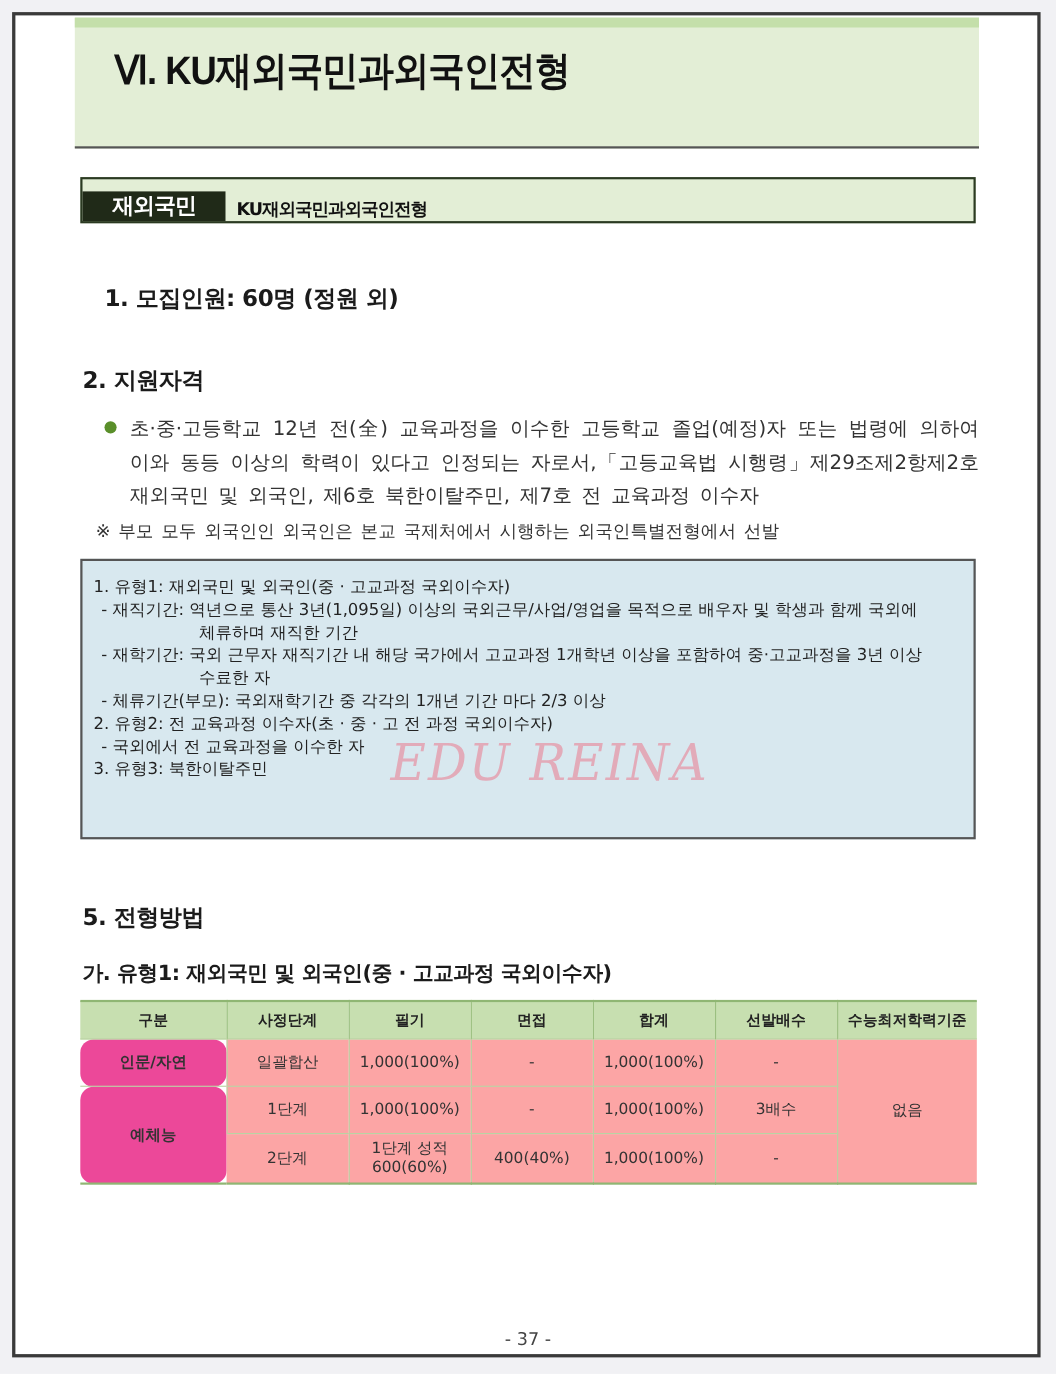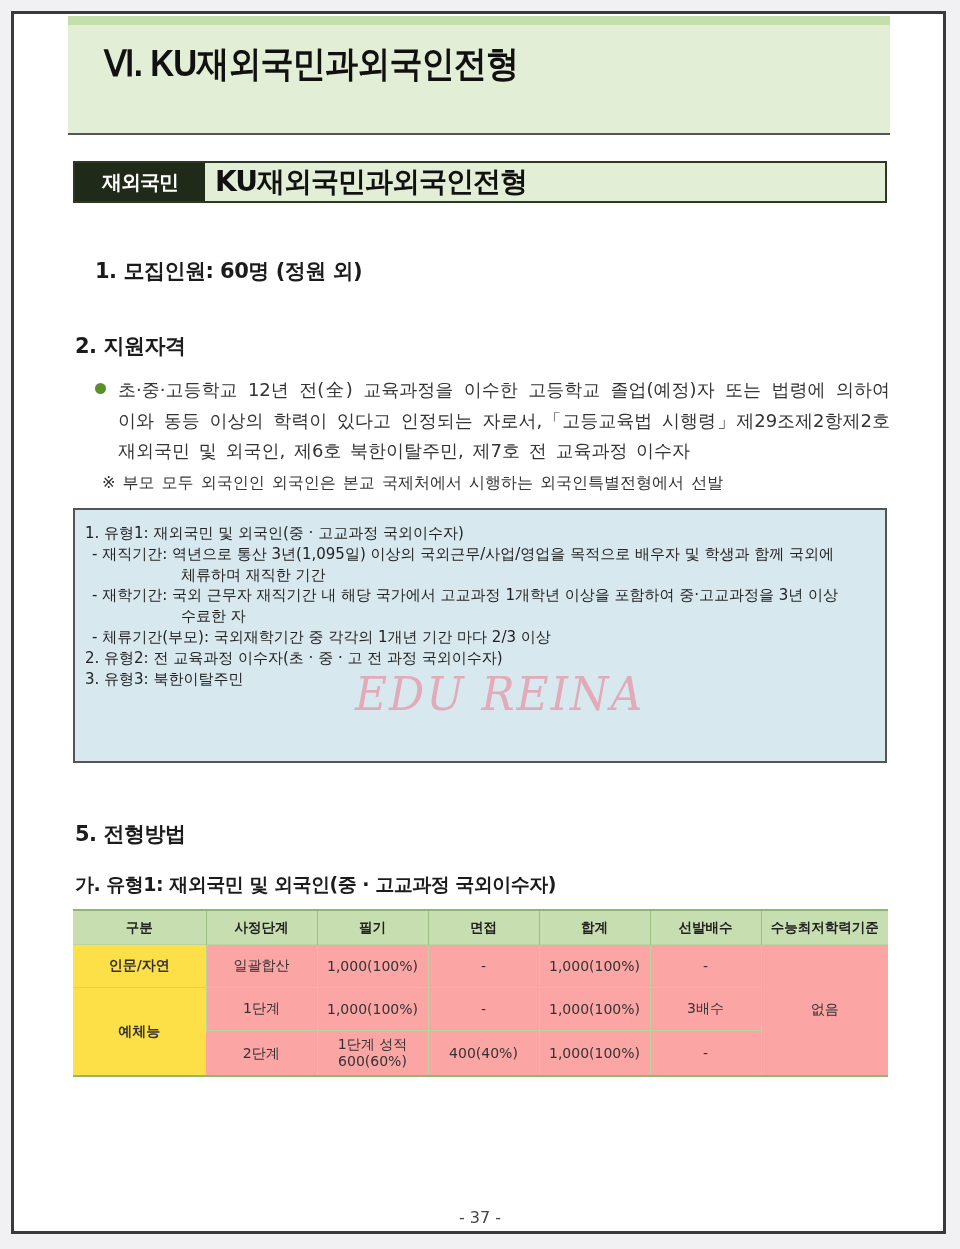--- a/index.html
+++ b/index.html
@@ -38,29 +38,30 @@
     color: #111;
     transform: scaleX(0.92); transform-origin: left center;
   }
   .label-box {
     position: absolute; left: 73px; top: 161px;
     width: 814px; height: 42px;
     border: 2px solid #2b3a22;
     box-sizing: border-box;
     display: flex;
     background: #e3eed6;
+    align-items: flex-end;
   }
   .label-box .tag {
     width: 130px; background: #202a18; color: #fff;
     font-weight: bold; font-size: 20px;
     display: flex; align-items: center; justify-content: center;
     letter-spacing: -1px;
   }
   .label-box .name {
-    padding-left: 10px; font-weight: bold; font-size: 28px;
+    padding-left: 10px; font-weight: bold; font-size: 16px;
     display: flex; align-items: center; letter-spacing: -1px;
     color: #111;
   }
   .h2 {
     position: absolute; left: 75px;
     font-weight: bold; font-size: 21px; color: #1b1b1b;
     letter-spacing: -0.5px;
   }
   .bullet {
     position: absolute; left: 95px; top: 375px; width: 795px;
@@ -69,21 +70,21 @@
   .bullet .dot {
     position: absolute; left: 0; top: 8px;
     width: 11px; height: 11px; border-radius: 50%;
     background: #5a8f2a;
   }
   .bullet .text {
     margin-left: 23px; text-align: justify; text-align-last: left;
     word-spacing: 3px;
   }
   .note {
-    position: absolute; left: 102px; top: 473px;
+    position: absolute; left: 87px; top: 473px;
     font-size: 16px; color: #333; word-spacing: 2px;
   }
   .infobox {
     position: absolute; left: 73px; top: 508px;
     width: 814px; height: 255px;
     background: #d8e8ef;
     border: 2px solid #555;
     box-sizing: border-box;
     padding: 13px 10px 0 10px;
     font-size: 15px; line-height: 20.8px; color: #222;
@@ -114,21 +115,21 @@
   table.sel th {
     background: #c7dfb0; font-weight: bold; font-size: 13.5px;
     height: 31px; color: #222;
     border-left: 1px solid #9bbf80;
   }
   table.sel td {
     text-align: center; border-left: 1px solid #b9d3a2;
     border-top: 1px solid #b9d3a2; background: #fca5a5;
   }
   table.sel th:first-child, table.sel td:first-child { border-left: none; }
-  table.sel td.rowhead { background: #fde047; font-weight: bold; }
+  table.sel td.rowhead { background: #ec4899; font-weight: bold; border-radius: 12px; }
   table.sel tr.r1 td { height: 40px; }
   table.sel tr.r2 td { height: 40px; }
   table.sel tr.r3 td { height: 42px; line-height: 17px; }
   .pagenum {
     position: absolute; left: 0; width: 960px; top: 1208px;
     text-align: center; font-size: 16px; color: #444;
   }
 </style>
 </head>
 <body>
@@ -157,20 +158,21 @@
 <div class="note">※ 부모 모두 외국인인 외국인은 본교 국제처에서 시행하는 외국인특별전형에서 선발</div>
 
 <div class="infobox">
   <div class="line">1. 유형1: 재외국민 및 외국인(중 · 고교과정 국외이수자)</div>
   <div class="line sub">- 재직기간: 역년으로 통산 3년(1,095일) 이상의 국외근무/사업/영업을 목적으로 배우자 및 학생과 함께 국외에</div>
   <div class="line cont">체류하며 재직한 기간</div>
   <div class="line sub">- 재학기간: 국외 근무자 재직기간 내 해당 국가에서 고교과정 1개학년 이상을 포함하여 중·고교과정을 3년 이상</div>
   <div class="line cont">수료한 자</div>
   <div class="line sub">- 체류기간(부모): 국외재학기간 중 각각의 1개년 기간 마다 2/3 이상</div>
   <div class="line">2. 유형2: 전 교육과정 이수자(초 · 중 · 고 전 과정 국외이수자)</div>
+  <div class="line sub">- 국외에서 전 교육과정을 이수한 자</div>
   <div class="line">3. 유형3: 북한이탈주민</div>
 </div>
 
 <div class="watermark">EDU REINA</div>
 
 <div class="h2" style="top:820px;">5.  전형방법</div>
 
 <div class="h3">가. 유형1: 재외국민 및 외국인(중 · 고교과정 국외이수자)</div>
 
 <table class="sel">

